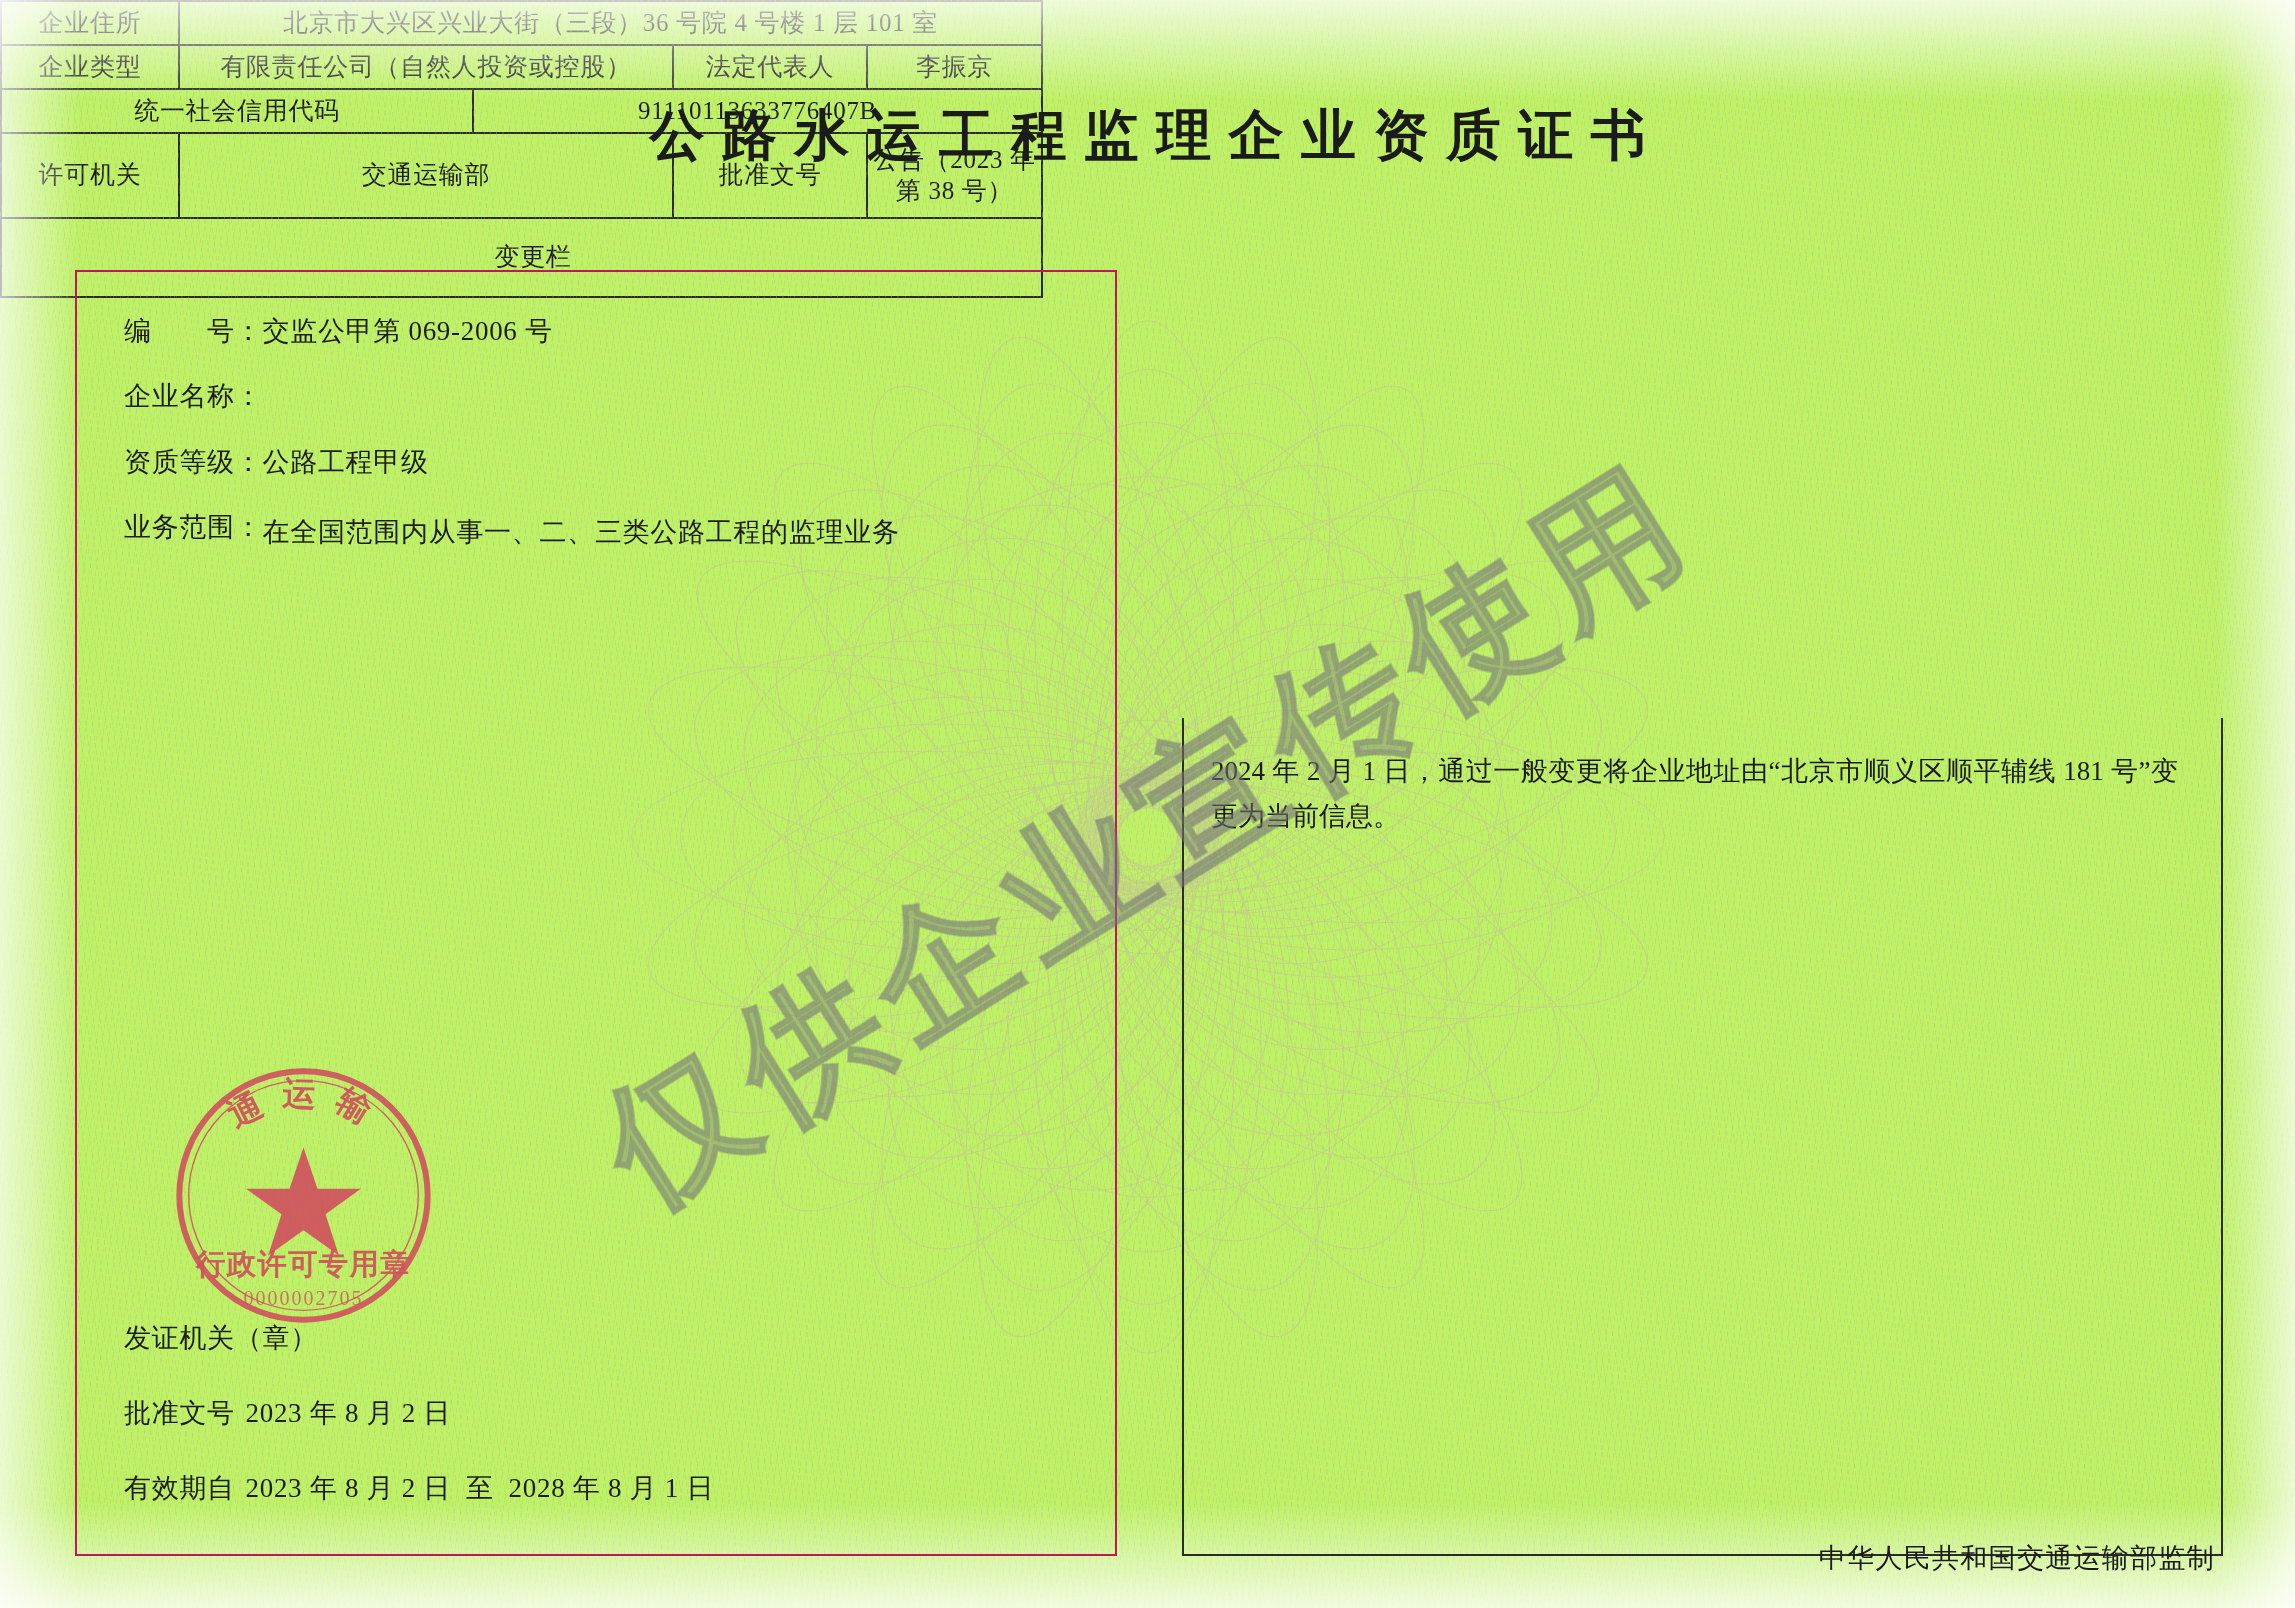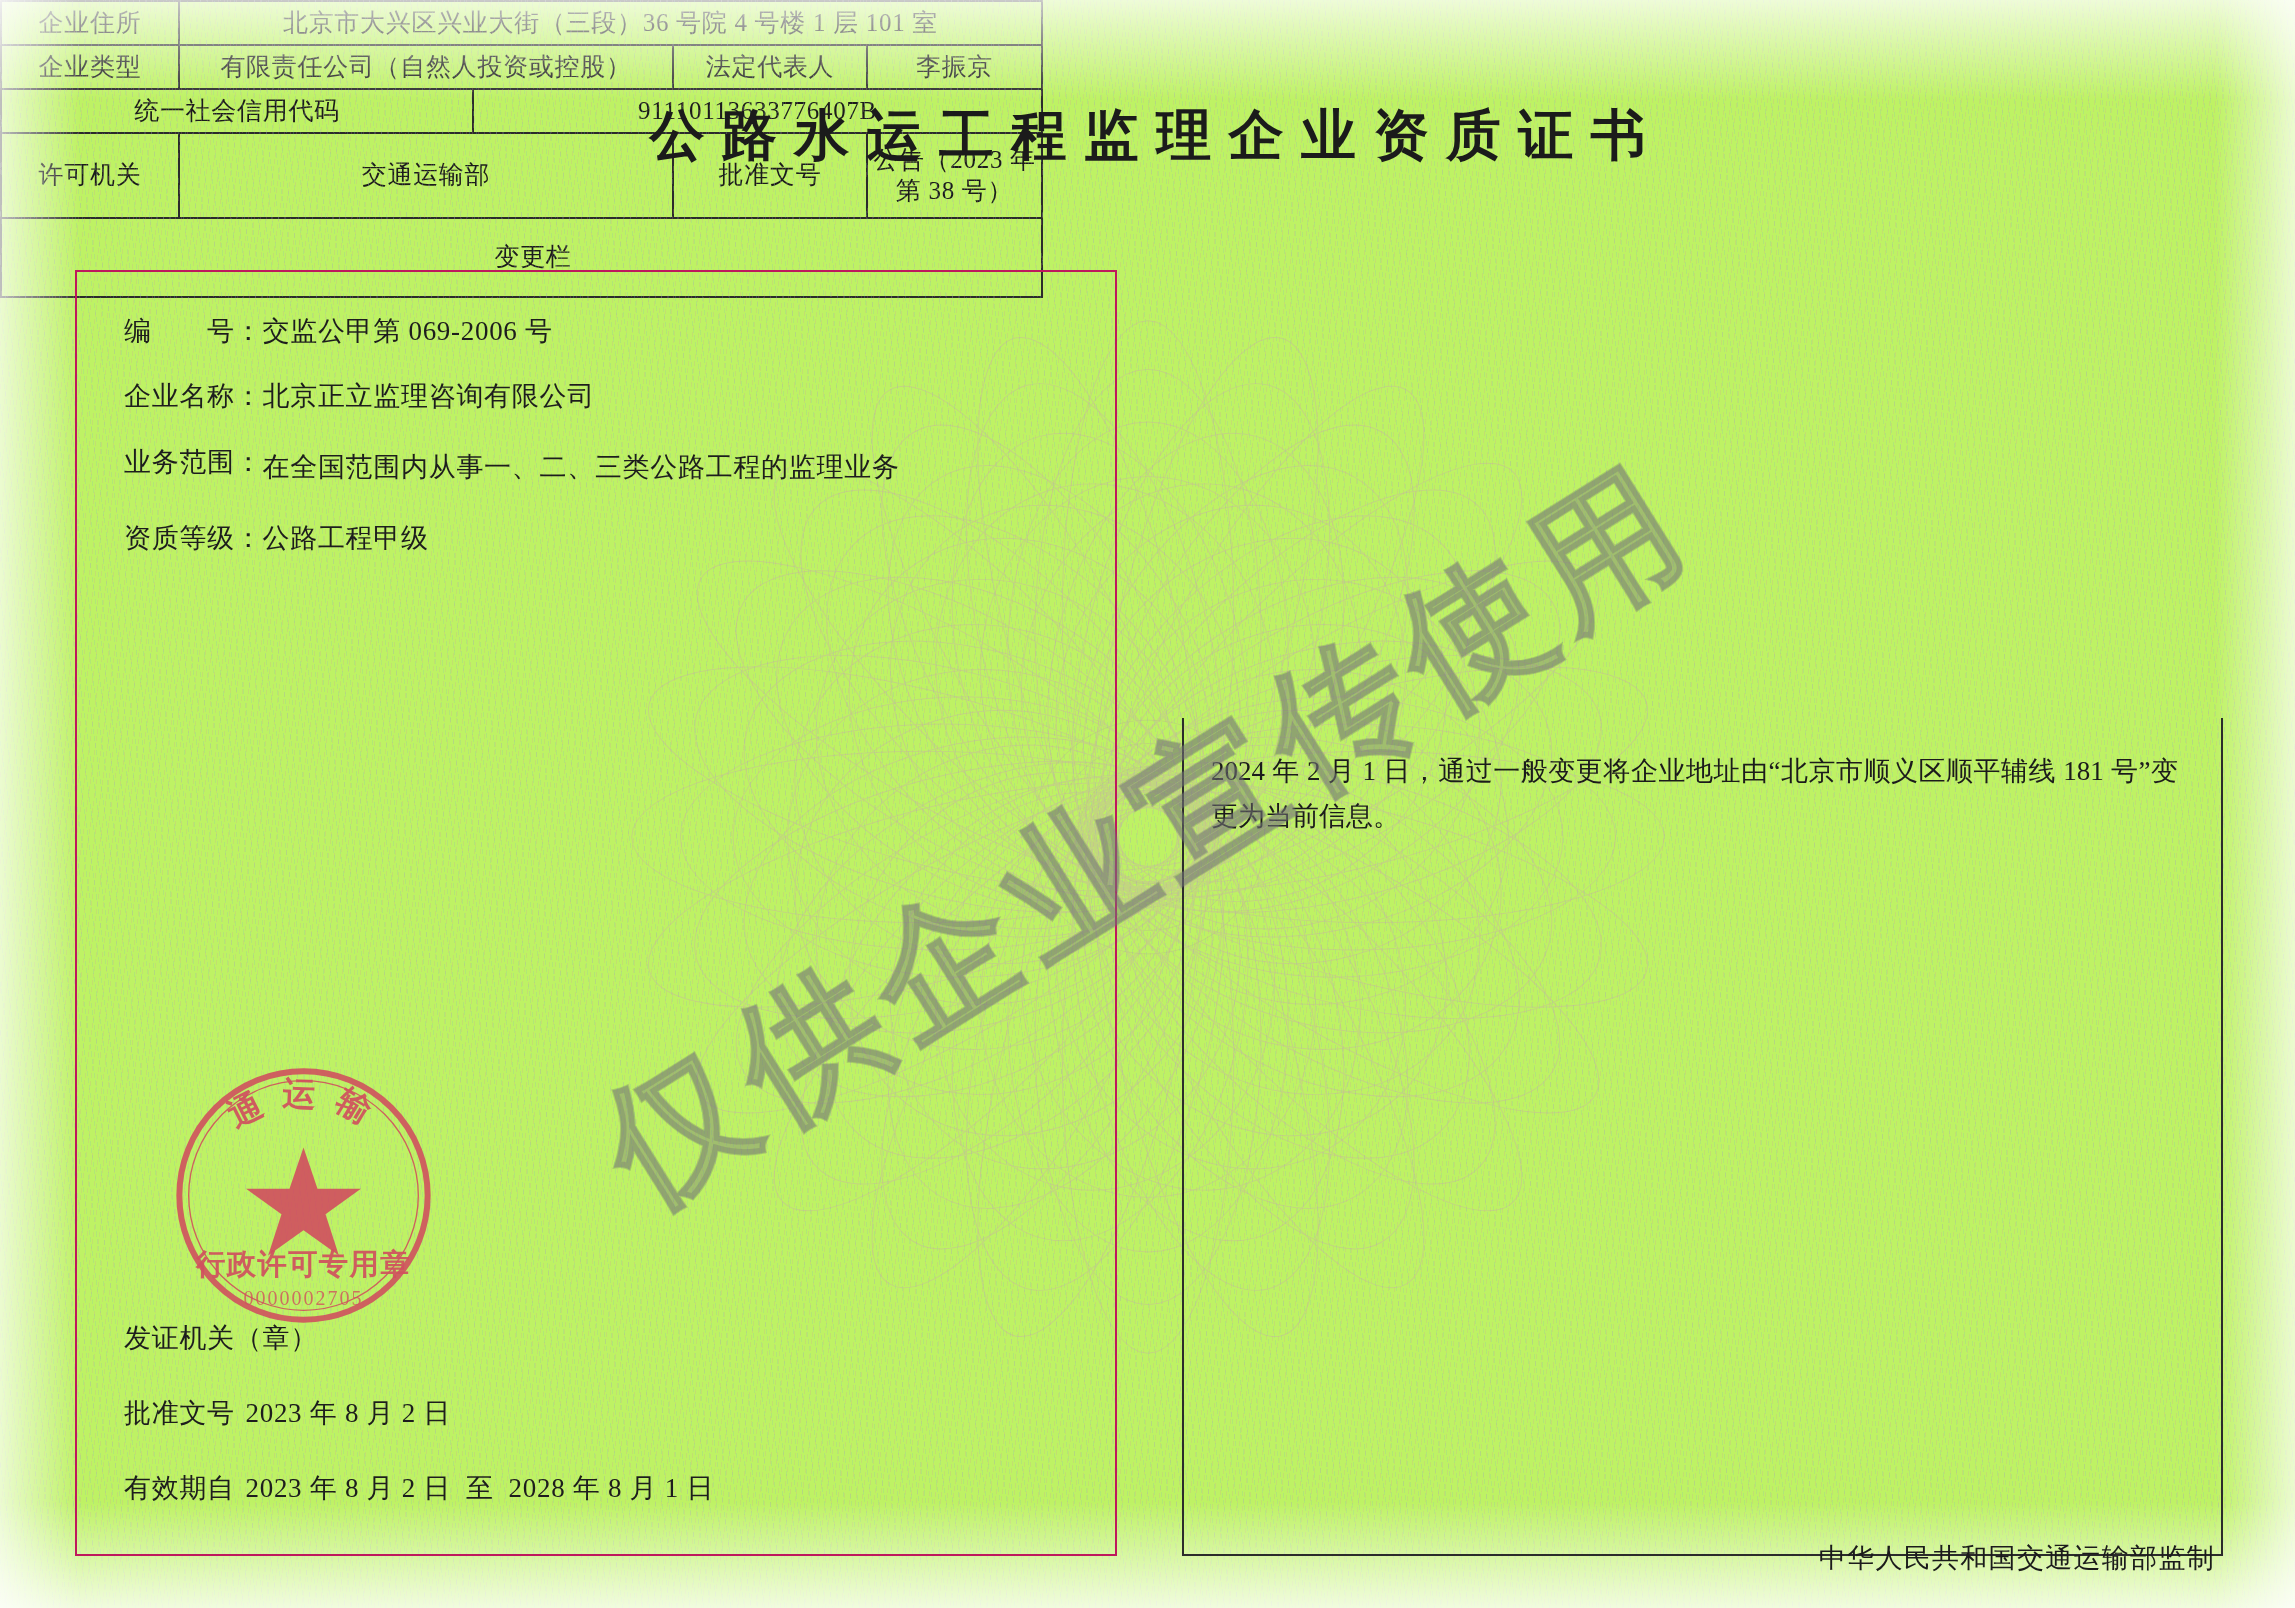--- a/index.html
+++ b/index.html
@@ -319,29 +319,28 @@
   <div class="title">公路水运工程监理企业资质证书</div>
 
   <div class="panel" id="left-panel">
     <div class="left-lines">
       <div class="l-row">
         <span class="l-label">编　　号：</span>
         <span class="l-value num">交监公甲第 069-2006 号</span>
       </div>
       <div class="l-row">
         <span class="l-label">企业名称：</span>
-        <span class="l-value">北京正立监理咨询有限公司</span>
+      </div>
+      <div class="l-row">
+        <span class="l-label">资质等级：</span>
+        <span class="l-value">公路工程甲级</span>
       </div>
       <div class="l-row">
         <span class="l-label">业务范围：</span>
         <span class="l-value wrap">在全国范围内从事一、二、三类公路工程的监理业务</span>
-      </div>
-      <div class="l-row">
-        <span class="l-label">资质等级：</span>
-        <span class="l-value">公路工程甲级</span>
       </div>
     </div>
 
     <div class="left-bottom">
       <div class="b-row">
         <span class="b-label">发证机关（章）</span>
       </div>
       <div class="b-row">
         <span class="b-label">批准文号</span>
         <span class="b-value">2023 年 8 月 2 日</span>

